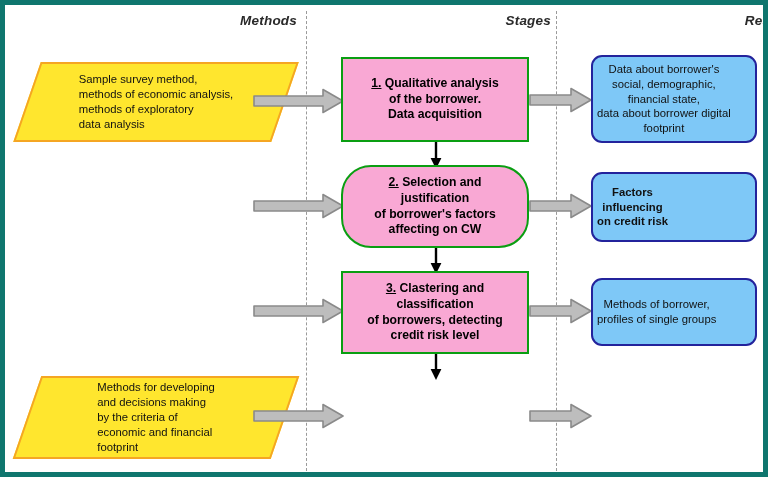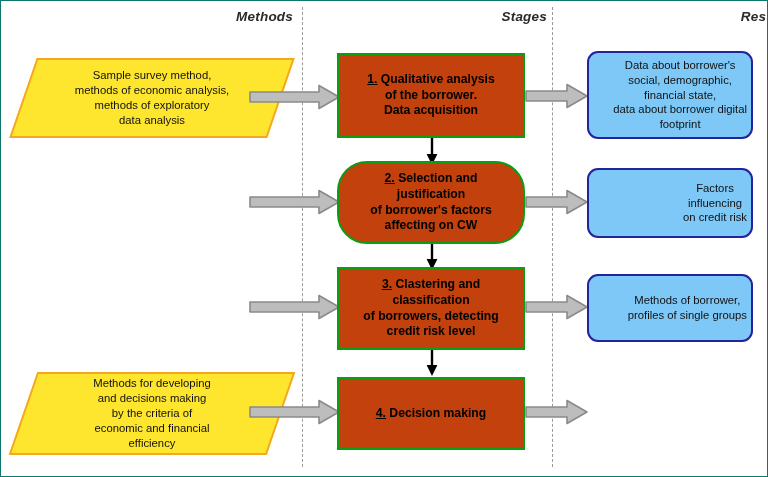--- a/index.html
+++ b/index.html
@@ -8,21 +8,21 @@
     background: #ffffff;
   }
   body {
     font-family: "Liberation Sans", sans-serif;
   }
   #canvas {
     position: relative;
     width: 768px;
     height: 477px;
     background: #ffffff;
-    border: 1px solid #0f766e;
+    border: 5px solid #0f766e;
     overflow: hidden;
   }
 
   
   .col-header {
     position: absolute;
     top: 8px;
     font-size: 13.5px;
     font-style: italic;
     font-weight: bold;
@@ -57,34 +57,34 @@
   .method .shape {
     position: absolute;
     inset: 0;
     background: #ffe62e;
     border: 2px solid #f5a623;
     transform: skewX(-19deg);
   }
   .method .txt {
     position: relative;
     z-index: 2;
-    text-align: center;
+    text-align: left;
     font-size: 11.3px;
     line-height: 1.32;
     color: #111111;
     padding: 0 28px;
     white-space: pre-line;
   }
 
   
   .stage {
     position: absolute;
     left: 336px;
     width: 188px;
-    background: #c2410c;
+    background: #f9a8d4;
     border: 2.5px solid #0a9e12;
     display: flex;
     align-items: center;
     justify-content: center;
   }
   .stage .txt {
     text-align: center;
     font-size: 12.2px;
     font-weight: bold;
     line-height: 1.3;
@@ -97,21 +97,21 @@
   
   .result {
     position: absolute;
     left: 586px;
     width: 166px;
     background: #7ec8f7;
     border: 2.5px solid #23239c;
     border-radius: 11px;
     display: flex;
     align-items: center;
-    justify-content: flex-end;
+    justify-content: flex-start;
   }
   .result .txt {
     text-align: center;
     font-size: 11.3px;
     line-height: 1.32;
     color: #111111;
     padding: 0 4px;
     white-space: pre-line;
   }
 
@@ -189,21 +189,21 @@
 of borrower's factors
 affecting on CW</span></div>
   </div>
 
   <div class="garrow" style="left:524px; top:188px;">
     <svg width="64" height="26" viewBox="0 0 64 26">
       <path d="M1,8 L42,8 L42,1.5 L62,13 L42,24.5 L42,18 L1,18 Z" fill="#bdbdbd" stroke="#8a8a8a" stroke-width="1.6" stroke-linejoin="round"></path>
     </svg>
   </div>
 
-  <div class="result" style="top:167px; height:70px;">
+  <div class="result" style="top:167px; height:70px;font-weight:bold;">
     <div class="txt">Factors
 influencing
 on credit risk</div>
   </div>
 
   <div class="varrow" style="top:243px; height:27px;">
     <svg width="14" height="27" viewBox="0 0 14 27">
       <line x1="7" y1="0" x2="7" y2="18" stroke="#000000" stroke-width="2.4"></line>
       <path d="M7,26 L1.6,15 L12.4,15 Z" fill="#000000"></path>
     </svg>
@@ -240,32 +240,29 @@
       <path d="M7,26 L1.6,15 L12.4,15 Z" fill="#000000"></path>
     </svg>
   </div>
 
   <div class="method" style="top:371px; height:83px;">
     <div class="shape"></div>
     <div class="txt">Methods for developing
 and  decisions making
 by the criteria of
 economic and financial
-efficiency</div>
+footprint</div>
   </div>
 
   <div class="garrow" style="left:248px; top:398px;">
     <svg width="92" height="26" viewBox="0 0 92 26">
       <path d="M1,8 L70,8 L70,1.5 L90,13 L70,24.5 L70,18 L1,18 Z" fill="#bdbdbd" stroke="#8a8a8a" stroke-width="1.6" stroke-linejoin="round"></path>
     </svg>
   </div>
 
-  <div class="stage" style="top:376px; height:73px;">
-    <div class="txt"><span class="num">4.</span><span> Decision making</span></div>
-  </div>
 
   <div class="garrow" style="left:524px; top:398px;">
     <svg width="64" height="26" viewBox="0 0 64 26">
       <path d="M1,8 L42,8 L42,1.5 L62,13 L42,24.5 L42,18 L1,18 Z" fill="#bdbdbd" stroke="#8a8a8a" stroke-width="1.6" stroke-linejoin="round"></path>
     </svg>
   </div>
 
 
 </div>
 

